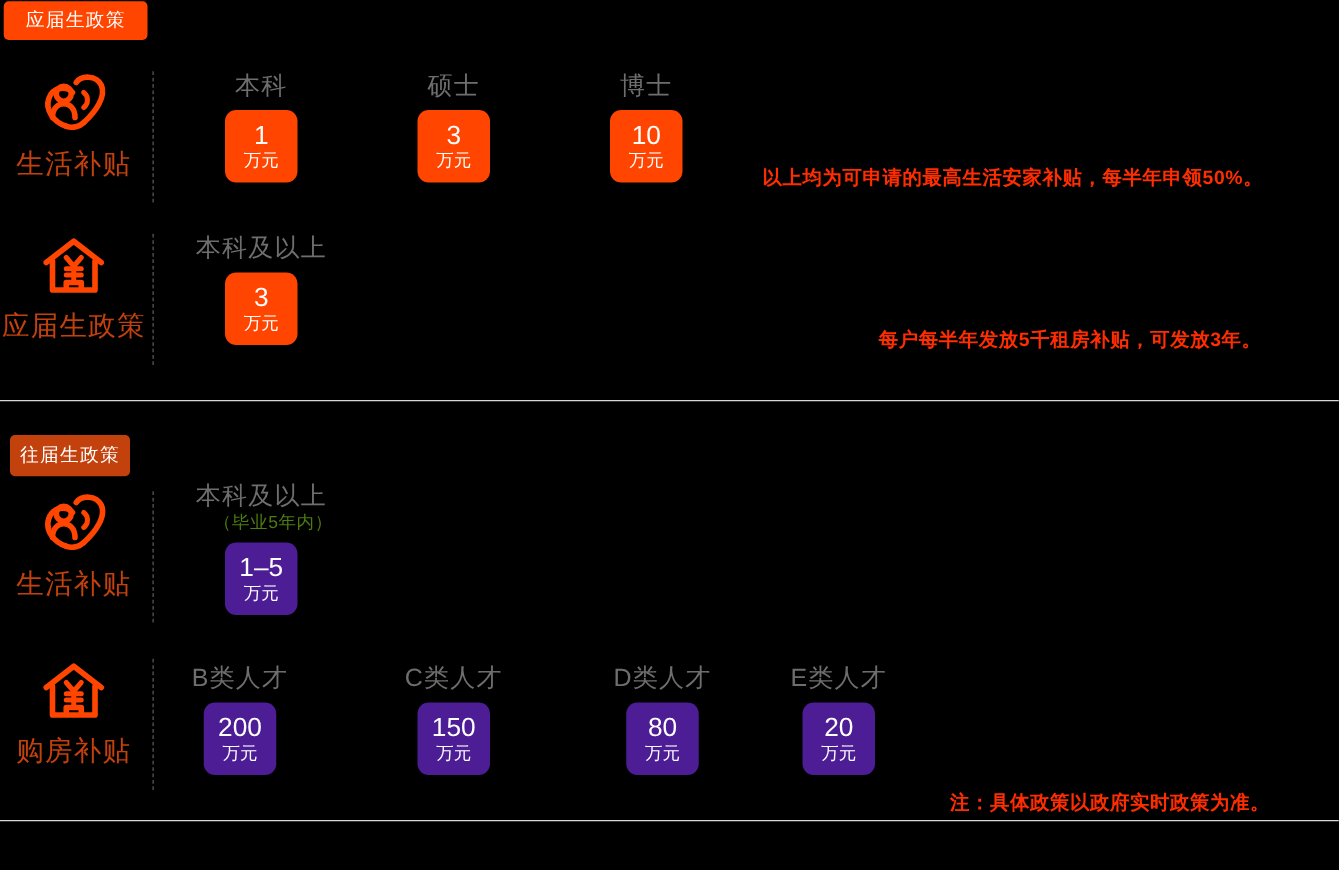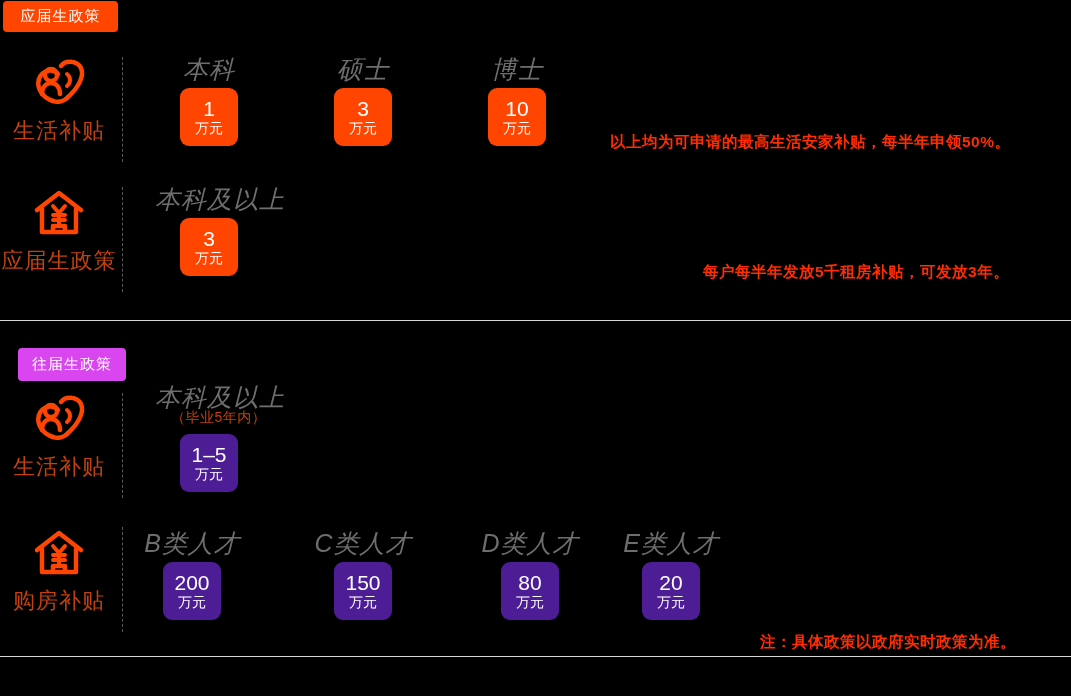--- a/index.html
+++ b/index.html
@@ -16,21 +16,21 @@
   .badge{
     position:absolute;
     display:flex;align-items:center;justify-content:center;
     border-radius:4px;
     color:#fff;
     font-size:15px;
     letter-spacing:1px;
     white-space:nowrap;
   }
   .badge-fresh{left:3px;top:1px;width:115px;height:31px;background:#FF4500;}
-  .badge-past{left:18px;top:348px;width:108px;height:33px;background:#d946ef;}
+  .badge-past{left:8px;top:348px;width:96px;height:33px;background:#c2410c;}
 
   
   .vdash{
     position:absolute;left:122px;width:0;
     border-left:1px dashed #5a5a5a;
   }
   .vd1{top:57px;height:105px;}
   .vd2{top:187px;height:105px;}
   .vd3{top:393px;height:105px;}
   .vd4{top:527px;height:105px;}
@@ -47,26 +47,25 @@
     display:block;color:#c2410c;font-size:22px;letter-spacing:1px;white-space:nowrap;
   }
   .cat-r1{top:58px;}
   .cat-r2{top:188px;}
   .cat-r3{top:394px;}
   .cat-r4{top:528px;}
 
   
   .col{position:absolute;text-align:center;}
   .col .col-title{
-    display:block;color:#6e6e6e;font-size:25px;letter-spacing:1px;white-space:nowrap;
+    display:block;color:#6e6e6e;font-size:20px;letter-spacing:1px;white-space:nowrap;
     line-height:22px;
-    font-style:italic;
   }
   .col .col-sub{
-    display:block;color:#c2410c;font-size:14px;letter-spacing:0.5px;white-space:nowrap;
+    display:block;color:#4d7c0f;font-size:14px;letter-spacing:0.5px;white-space:nowrap;
     line-height:18px;
     margin-left:16px;
   }
   .chip{
     margin:8px auto 0 auto;
     width:58px;height:58px;border-radius:9px;
     display:flex;flex-direction:column;align-items:center;justify-content:center;
     color:#fff;
   }
   .chip .big{font-size:21px;line-height:23px;font-weight:400;}

